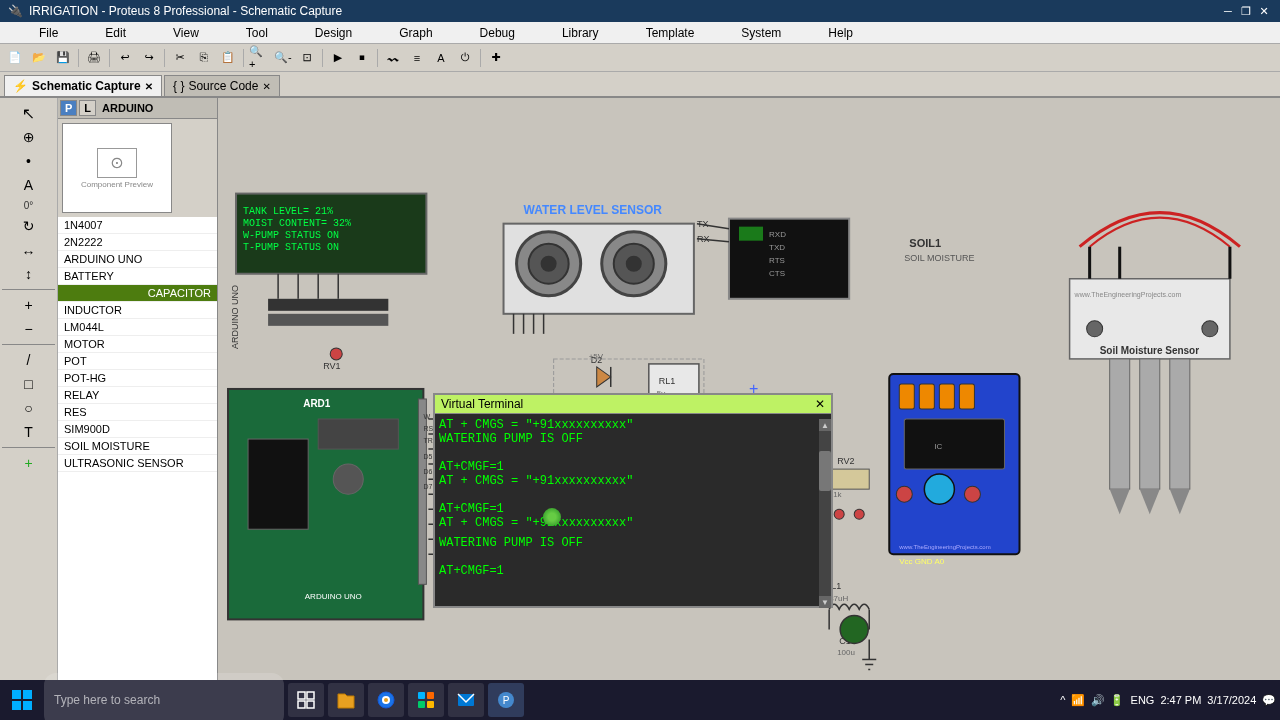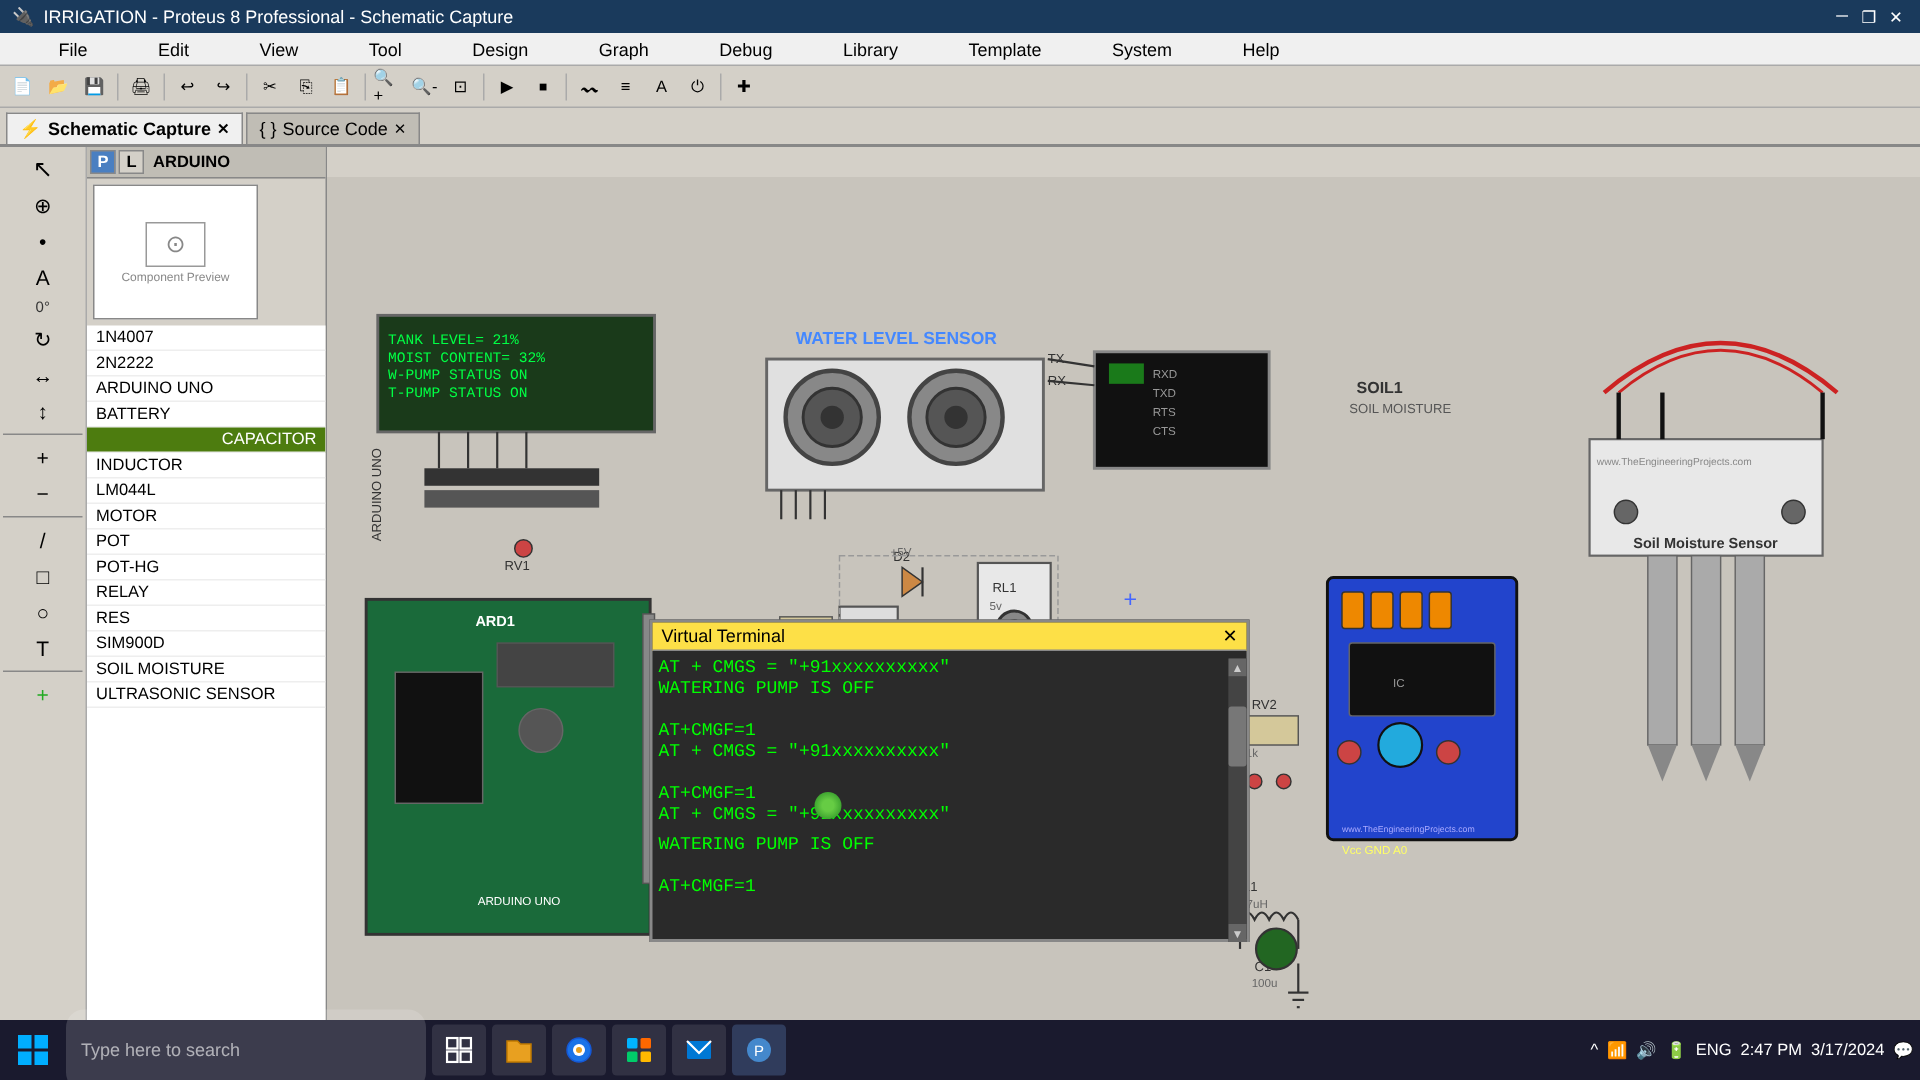--- a/index.html
+++ b/index.html
@@ -39,26 +39,26 @@
     .mode-btn { padding: 1px 4px; font-size: 11px; background: #d4d0c8; border: 1px solid #888; cursor: pointer; font-weight: bold; }
     .mode-btn.active { background: #4a7fc1; color: white; }
     #devlist { flex: 1; overflow-y: auto; background: white; }
     .dev-item { padding: 2px 6px; font-size: 11px; cursor: pointer; border-bottom: 1px solid #eee; }
     .dev-item.selected { background: #4d7c0f; color: white; text-align: right; }
 
     
     #preview { width: 110px; height: 90px; background: white; border: 1px solid #888; margin: 4px; display: flex; align-items: center; justify-content: center; }
 
     
-    #canvas { flex: 1; background: #c8c4bc; overflow: hidden; position: relative; margin-top: 20px; }
+    #canvas { flex: 1; background: #c8c4bc; overflow: hidden; position: relative; }
     #schematic { width: 100%; height: 100%; position: relative; background: #c8c4bc; }
     
     
     #vterm { position: absolute; bottom: 20px; left: 220px; width: 400px; height: 215px; background: #2a2a2a; border: 2px solid #888; z-index: 10; }
-    #vterm-title { background: #fde047; border-bottom: 1px solid #888; padding: 2px 6px; font-size: 12px; display: flex; justify-content: space-between; align-items: center; }
+    #vterm-title { background: #bef264; border-bottom: 1px solid #888; padding: 2px 6px; font-size: 12px; display: flex; justify-content: space-between; align-items: center; }
     #vterm-content { padding: 4px; font-family: 'Courier New', monospace; font-size: 12px; color: #00ff00; height: calc(100% - 24px); overflow: hidden; }
 
     
     #taskbar { height: 40px; background: #1a1a2e; display: flex; align-items: center; padding: 0 4px; gap: 4px; position: absolute; bottom: 0; width: 1280px; }
     .task-btn { min-width: 36px; height: 34px; display: flex; align-items: center; justify-content: center; cursor: pointer; padding: 0 6px; border-radius: 3px; }
     .win-btn { background: rgba(255,255,255,0.1); }
     #systray { margin-left: auto; display: flex; align-items: center; gap: 6px; color: white; font-size: 11px; }
     .search-bar { background: rgba(255,255,255,0.15); border: none; outline: none; color: white; padding: 20px 10px; width: 240px; border-radius: 12px; font-size: 12px; }
     .search-bar::placeholder { color: rgba(255,255,255,0.6); }
 

